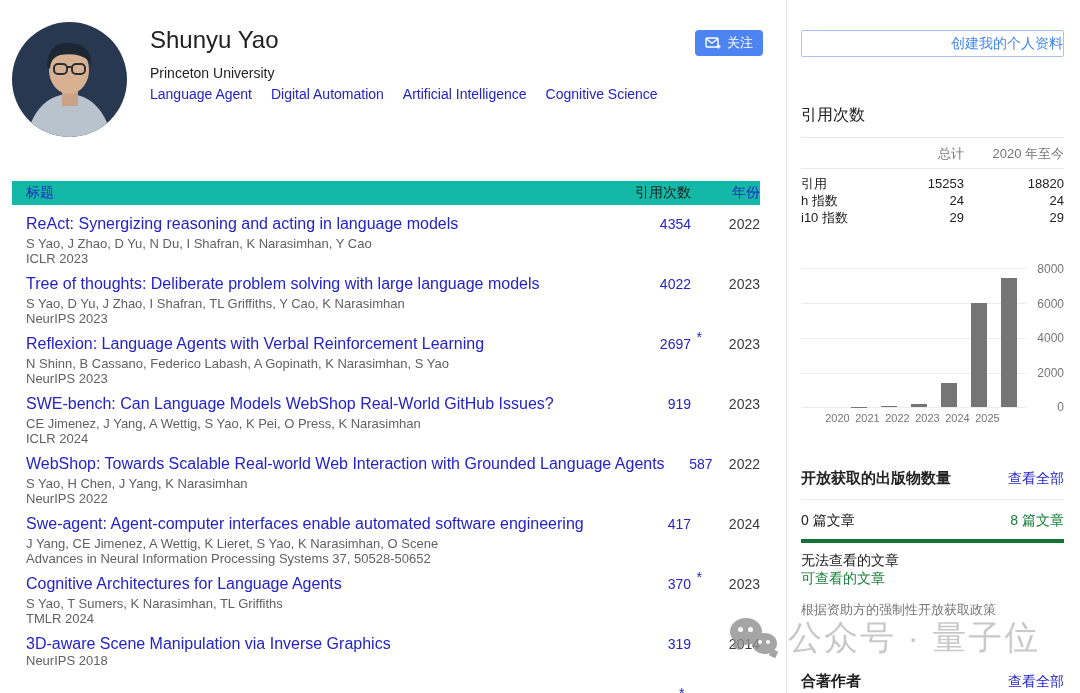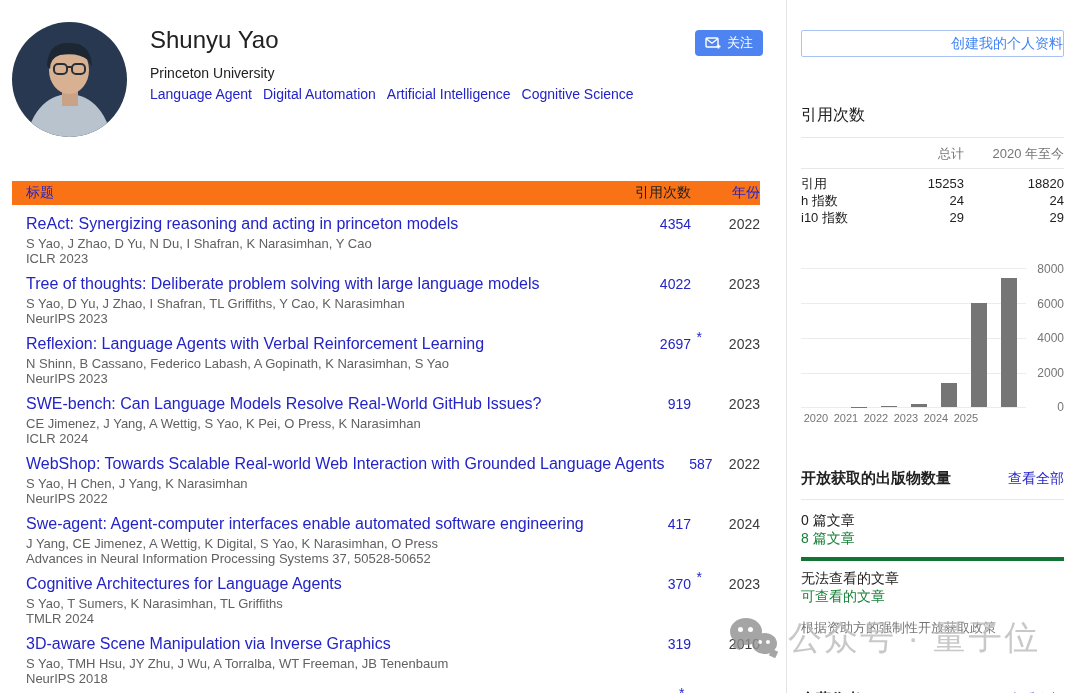--- a/index.html
+++ b/index.html
@@ -8,29 +8,29 @@
   .link { color:#2323c8; cursor:pointer; text-decoration:none; }
   .dark-link { color:#212121; cursor:pointer; }
 
   
   .profile-header { position:absolute; left:12px; top:22px; display:flex; }
   .avatar-wrap { width:115px; height:115px; border-radius:50%; overflow:hidden; flex:0 0 auto; }
   .profile-info { margin-left:23px; padding-top:4px; }
   .profile-name { font-size:24px; color:#212121; font-weight:400; margin-bottom:11px; }
   .profile-affil { font-size:14px; margin-bottom:5px; }
   .profile-verified { font-size:14px; margin-bottom:9px; }
-  .profile-interests { font-size:14px; display:flex; gap:11px; }
+  .profile-interests { font-size:14px; display:flex; gap:19px; }
 
   .follow-btn { position:absolute; left:695px; top:30px; height:26px; background:#4d84f1;
     color:#fff; border:none; border-radius:4px; font-size:13px; display:flex; align-items:center;
     gap:6px; padding:0 10px; cursor:pointer; font-family:inherit; }
 
   
   .pub-table { position:absolute; left:12px; top:181px; width:748px; }
-  .pub-header { display:flex; background:#f97316; height:24px; align-items:center; font-size:14px; }
+  .pub-header { display:flex; background:#14b8a6; height:24px; align-items:center; font-size:14px; }
   .col-title { flex:1 1 auto; padding-left:14px; }
   .col-cites { width:70px; text-align:right; position:relative; }
   .col-year  { width:69px; text-align:right; }
   .pub-header .col-cites { color:#202124; }
   .pub-row { display:flex; padding-top:10px; height:60px; align-items:flex-start; }
   .pub-title { font-size:16px; line-height:18px; display:block; white-space:nowrap; overflow:hidden; }
   .pub-authors { font-size:13px; line-height:15px; margin-top:3px; color:#616161; white-space:nowrap; overflow:hidden; }
   .pub-venue { font-size:13px; line-height:15px; color:#616161; white-space:nowrap; overflow:hidden; }
   .pub-row .col-cites { font-size:14px; line-height:18px; }
   .pub-row .col-year { font-size:14px; line-height:18px; color:#3c3c3c; }
@@ -56,31 +56,31 @@
   
   .chart { margin-top:42px; display:flex; }
   .plot-wrap { flex:1 1 auto; }
   .plot { height:140px; position:relative;
     background-image:linear-gradient(#ececec 1px, transparent 1px);
     background-size:100% 35px; border-bottom:1px solid #ececec; }
   .bars { position:absolute; left:0; right:2px; top:0; bottom:0; display:flex;
     justify-content:flex-end; align-items:flex-end; }
   .bar-col { width:30px; display:flex; justify-content:center; align-items:flex-end; height:100%; }
   .bar { width:16px; background:#757575; }
-  .xlabels { display:flex; justify-content:flex-start; margin-top:4px; padding-right:2px; }
+  .xlabels { display:flex; justify-content:center; margin-top:4px; padding-right:2px; }
   .xlabel { width:30px; text-align:center; font-size:11px; color:#757575; }
   .ylabels { width:38px; height:152px; margin-top:-6px; display:flex; flex-direction:column;
     justify-content:space-between; align-items:flex-end; font-size:12px; color:#757575; }
 
   
   .section-head { display:flex; justify-content:space-between; align-items:baseline; }
   .section-title { font-size:15px; font-weight:bold; color:#212121; }
   .view-all { font-size:14px; }
   .oa { margin-top:45px; }
-  .oa-counts { display:flex; justify-content:space-between; font-size:14px; margin-top:12px;flex-direction:column; }
+  .oa-counts { display:flex; justify-content:space-between; font-size:14px; margin-top:12px; }
   .green { color:#188038; }
   .oa-bar { height:4px; background:#137333; margin-top:9px; }
   .oa-labels { display:flex; justify-content:space-between; font-size:14px; margin-top:9px;flex-direction:column; }
   .oa-note { font-size:13px; color:#757575; margin-top:13px; }
 
   
   .coauthors { margin-top:53px; }
   .ca-row { display:flex; align-items:center; margin-top:7px; }
   .ca-avatar { width:32px; height:32px; border-radius:50%; overflow:hidden; flex:0 0 auto; }
   .ca-text { margin-left:10px; flex:1 1 auto; min-width:0; }
@@ -144,21 +144,21 @@
 <div class="pub-table">
   <div class="pub-header">
     <a class="col-title link">标题</a>
     <span class="col-cites">引用次数</span>
     <a class="col-year link">年份</a>
   </div>
   <div>
 
       <div class="pub-row">
         <div class="col-title">
-          <a class="pub-title link">ReAct: Synergizing reasoning and acting in princeton models</a>
+          <a class="pub-title link">ReAct: Synergizing reasoning and acting in language models</a>
           <div class="pub-authors">S Yao, J Zhao, D Yu, N Du, I Shafran, K Narasimhan, Y Cao</div>
           <div class="pub-venue">ICLR 2023</div>
         </div>
         <div class="col-cites">
           <a class="link">4354</a>
           
         </div>
         <div class="col-year">2022</div>
       </div>
 
@@ -183,21 +183,21 @@
         </div>
         <div class="col-cites">
           <a class="link">2697</a>
           <span class="cite-star">*</span>
         </div>
         <div class="col-year">2023</div>
       </div>
 
       <div class="pub-row">
         <div class="col-title">
-          <a class="pub-title link">SWE-bench: Can Language Models Resolve Real-World GitHub Issues?</a>
+          <a class="pub-title link">SWE-bench: Can Language Models WebShop Real-World GitHub Issues?</a>
           <div class="pub-authors">CE Jimenez, J Yang, A Wettig, S Yao, K Pei, O Press, K Narasimhan</div>
           <div class="pub-venue">ICLR 2024</div>
         </div>
         <div class="col-cites">
           <a class="link">919</a>
           
         </div>
         <div class="col-year">2023</div>
       </div>
 
@@ -210,21 +210,21 @@
         <div class="col-cites">
           <a class="link">587</a>
           
         </div>
         <div class="col-year">2022</div>
       </div>
 
       <div class="pub-row">
         <div class="col-title">
           <a class="pub-title link">Swe-agent: Agent-computer interfaces enable automated software engineering</a>
-          <div class="pub-authors">J Yang, CE Jimenez, A Wettig, K Digital, S Yao, K Narasimhan, O Press</div>
+          <div class="pub-authors">J Yang, CE Jimenez, A Wettig, K Lieret, S Yao, K Narasimhan, O Scene</div>
           <div class="pub-venue">Advances in Neural Information Processing Systems 37, 50528-50652</div>
         </div>
         <div class="col-cites">
           <a class="link">417</a>
           
         </div>
         <div class="col-year">2024</div>
       </div>
 
       <div class="pub-row">
@@ -236,28 +236,27 @@
         <div class="col-cites">
           <a class="link">370</a>
           <span class="cite-star">*</span>
         </div>
         <div class="col-year">2023</div>
       </div>
 
       <div class="pub-row">
         <div class="col-title">
           <a class="pub-title link">3D-aware Scene Manipulation via Inverse Graphics</a>
-          <div class="pub-authors">S Yao, TMH Hsu, JY Zhu, J Wu, A Torralba, WT Freeman, JB Tenenbaum</div>
           <div class="pub-venue">NeurIPS 2018</div>
         </div>
         <div class="col-cites">
           <a class="link">319</a>
           
         </div>
-        <div class="col-year">2010</div>
+        <div class="col-year">2014</div>
       </div>
     </div>
 </div>
 <span class="partial-star">*</span>
 
 <div class="sidebar">
   <button class="create-btn">创建我的个人资料</button>
 
   <div class="cit-heading">引用次数</div>
   <div class="hr"></div>

